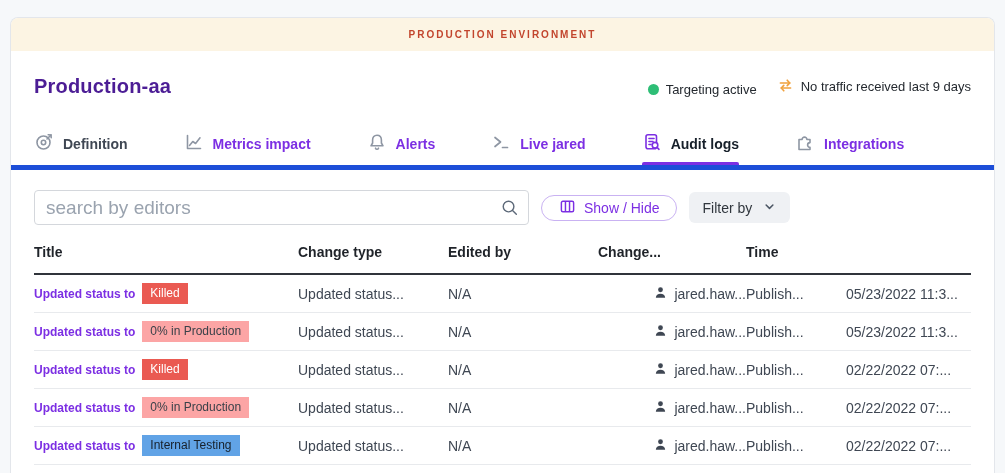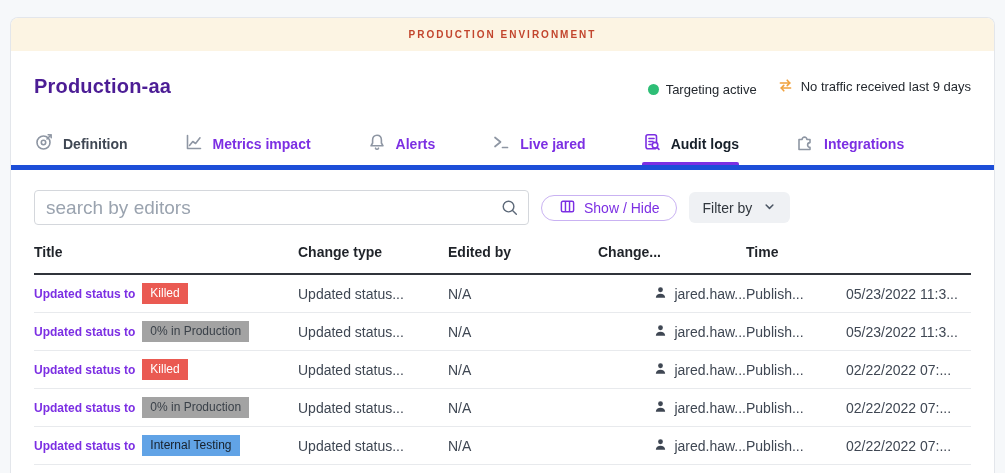--- a/index.html
+++ b/index.html
@@ -82,21 +82,21 @@
     font-size: 14px; color: #3F4753; cursor: pointer;
   }
   .cell { white-space: nowrap; overflow: hidden; }
   .title-cell { display: flex; align-items: center; gap: 7px; }
   .title-link { color: #7C2FE3; font-weight: 700; font-size: 12px; white-space: nowrap; }
   .badge {
     font-size: 12px; line-height: 1; padding: 4px 8px 5px; border-radius: 0;
     white-space: nowrap;
   }
   .badge-danger  { background: #EA5A52; color: #FFFFFF; }
-  .badge-neutral { background: #a3a3a3; color: #3A4149; }
+  .badge-neutral { background: #fca5a5; color: #3A4149; }
   .badge-info    { background: #61A3E6; color: #17202A; }
   .edited-cell { display: flex; align-items: center; gap: 6px; justify-content: flex-end; }
 </style>
 </head>
 <body>
 
 <div class="card">
 
   <div class="banner">
     <span>PRODUCTION ENVIRONMENT</span>

